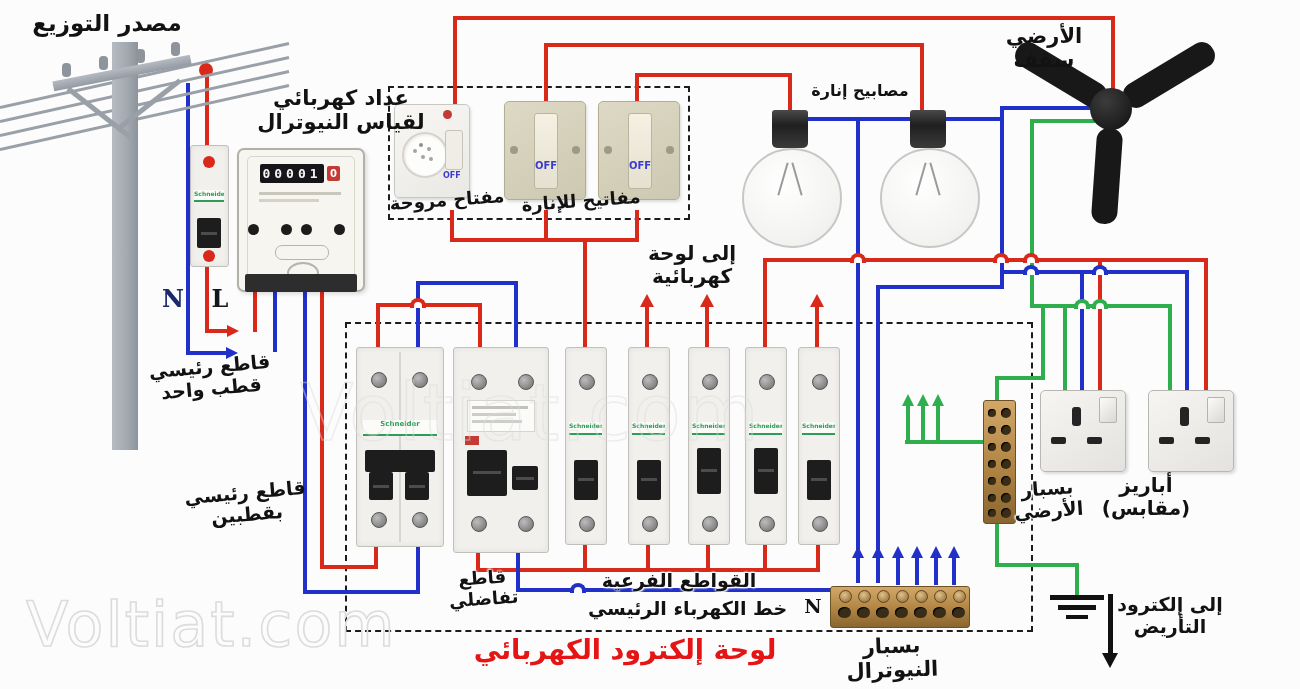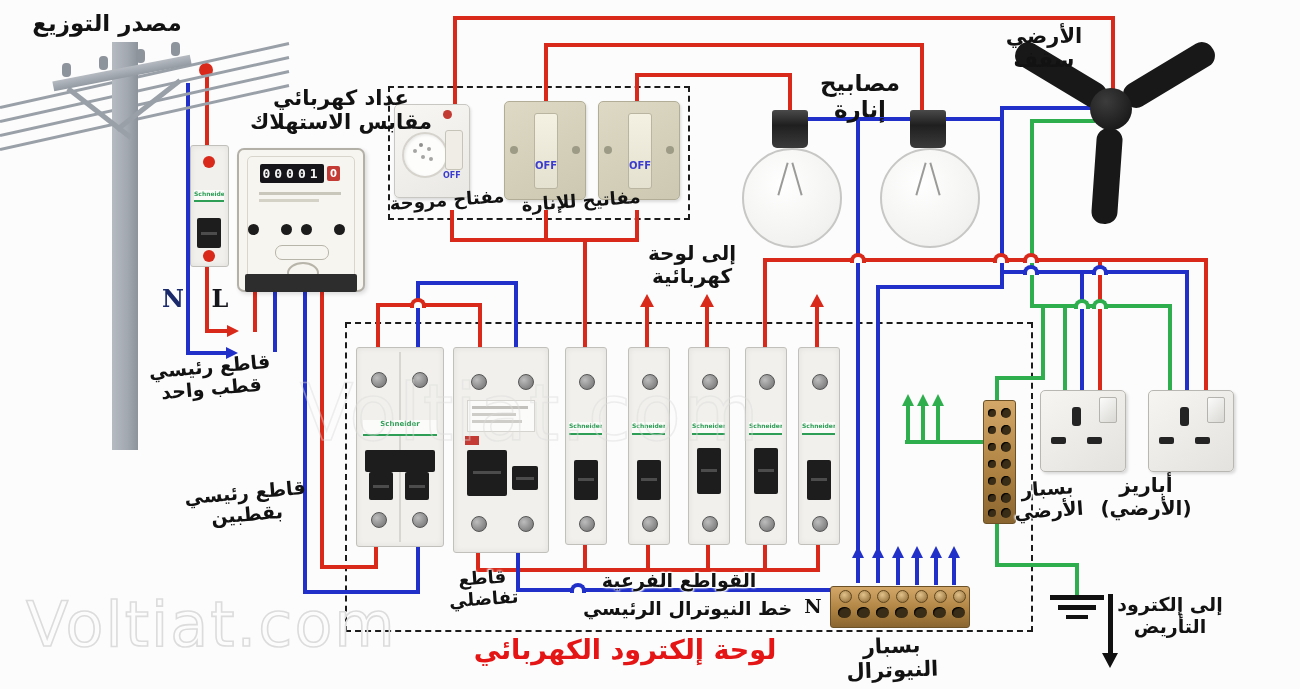--- a/index.html
+++ b/index.html
@@ -357,55 +357,55 @@
 
   <div class="gbar" style="left:1050px;top:595px;width:54px;height:5px;"></div>
   <div class="gbar" style="left:1058px;top:605px;width:38px;height:5px;"></div>
   <div class="gbar" style="left:1066px;top:615px;width:22px;height:4px;"></div>
   <div class="gbar" style="left:1108px;top:594px;width:5px;height:62px;"></div>
   <div class="ah dn-blk" style="left:1102px;top:653px;"></div>
 
   <div class="lbl" dir="rtl" style="left:18px;top:10px;width:178px;font-size:23px;">مصدر التوزيع</div>
   <div class="lbl" dir="rtl" style="left:235px;top:86px;width:212px;font-size:21px;">
     <div>عداد كهربائي</div>
-    <div>مقابس الاستهلاك</div>
+    <div>لقياس النيوترال</div>
   </div>
   <div class="lbl" style="left:158px;top:285px;width:30px;font-size:24px;font-family:'DejaVu Serif',serif;color:#1b2a6b;">N</div>
   <div class="lbl" style="left:205px;top:285px;width:30px;font-size:24px;font-family:'DejaVu Serif',serif;color:#15151c;">L</div>
   <div class="lbl" dir="rtl" style="left:148px;top:356px;width:125px;font-size:19px;transform:rotate(-5deg);">
     <div>قاطع رئيسي</div>
     <div>قطب واحد</div>
   </div>
   <div class="lbl" dir="rtl" style="left:185px;top:482px;width:122px;font-size:19px;transform:rotate(-5deg);">
     <div>قاطع رئيسي</div>
     <div>بقطبين</div>
   </div>
   <div class="lbl" dir="rtl" style="left:388px;top:190px;width:118px;font-size:18px;transform:rotate(-4deg);">مفتاح مروحة</div>
   <div class="lbl" dir="rtl" style="left:516px;top:191px;width:130px;font-size:18px;transform:rotate(-4deg);">مفاتيح للإنارة</div>
-  <div class="lbl" dir="rtl" style="left:795px;top:70px;width:130px;font-size:23px;">مصابيح إنارة</div>
+  <div class="lbl" dir="rtl" style="left:795px;top:82px;width:130px;font-size:16px;">مصابيح إنارة</div>
   <div class="lbl" dir="rtl" style="left:985px;top:24px;width:118px;font-size:21px;">الأرضي سقف</div>
   <div class="lbl" dir="rtl" style="left:633px;top:242px;width:118px;font-size:20px;">
     <div>إلى لوحة</div>
     <div>كهربائية</div>
   </div>
   <div class="lbl halo" dir="rtl" style="left:443px;top:568px;width:80px;font-size:18px;transform:rotate(-4deg);">
     <div>قاطع</div>
     <div>تفاضلي</div>
   </div>
   <div class="lbl halo" dir="rtl" style="left:598px;top:570px;width:162px;font-size:19px;">القواطع الفرعية</div>
-  <div class="lbl halo" dir="rtl" style="left:570px;top:598px;width:235px;font-size:19px;">خط النيوترال الرئيسي</div>
+  <div class="lbl halo" dir="rtl" style="left:570px;top:598px;width:235px;font-size:19px;">خط الكهرباء الرئيسي</div>
   <div class="lbl" style="left:800px;top:596px;width:26px;font-size:19px;font-family:'DejaVu Serif',serif;">N</div>
   <div class="lbl" dir="rtl" style="left:818px;top:634px;width:148px;font-size:21px;transform:rotate(-2deg);">بسبار النيوترال</div>
   <div class="lbl halo" dir="rtl" style="left:1008px;top:478px;width:80px;font-size:19px;transform:rotate(-4deg);">
     <div>بسبار</div>
     <div>الأرضي</div>
   </div>
   <div class="lbl" dir="rtl" style="left:1098px;top:474px;width:96px;font-size:20px;">
     <div>أباريز</div>
-    <div>(الأرضي)</div>
+    <div>(مقابس)</div>
   </div>
   <div class="lbl" dir="rtl" style="left:1115px;top:594px;width:110px;font-size:19px;">
     <div>إلى إلكترود</div>
     <div>التأريض</div>
   </div>
   <div class="lbl" dir="rtl" style="left:470px;top:634px;width:310px;font-size:27px;color:#e51515;">لوحة إلكترود الكهربائي</div>
 
 </div>
 
 </body></html>

